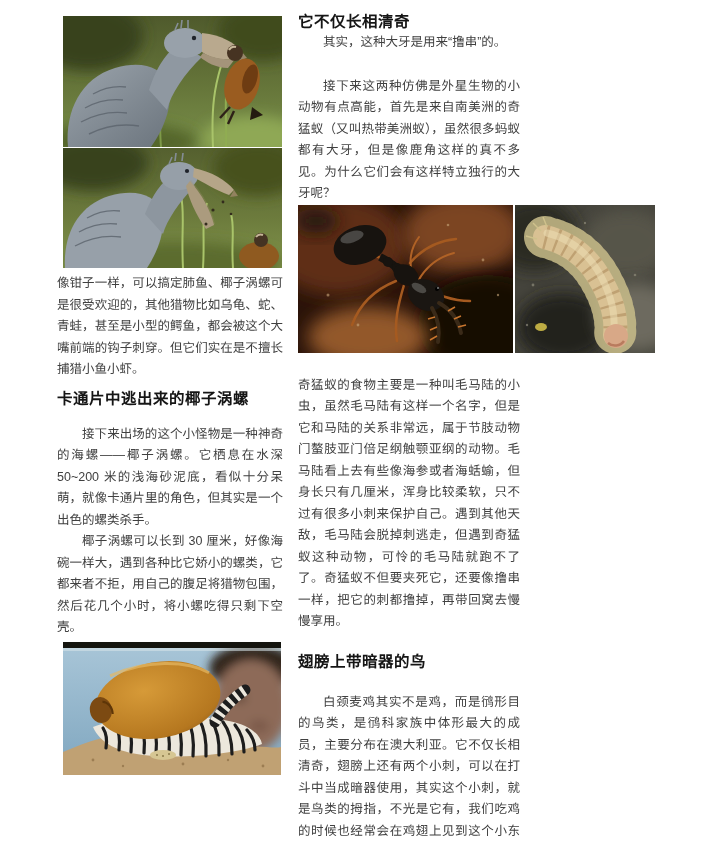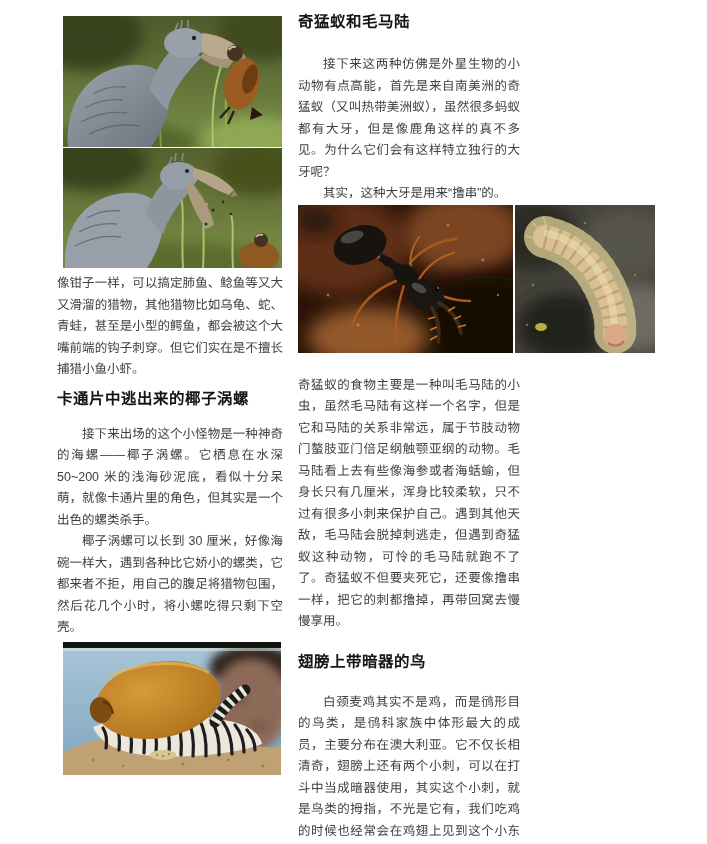--- a/index.html
+++ b/index.html
@@ -150,21 +150,21 @@
             <circle cx="160" cy="54" r="1.4"></circle>
             <circle cx="143" cy="76" r="1.5"></circle>
             <circle cx="168" cy="66" r="1.3"></circle>
         </g>
         <ellipse cx="196" cy="108" rx="20" ry="14" fill="#8f5a20"></ellipse>
         <circle cx="198" cy="92" r="7" fill="#453322"></circle>
         <path d="M193 89 a6 6 0 0 1 7 -2" stroke="#c6b698" stroke-width="2" fill="none"></path>
       </svg>
     </figure>
 
-    <p class="body no-indent caption">像钳子一样，可以搞定肺鱼、鲶鱼等又大又滑溜的猎物，其他猎物比如乌龟、蛇、青蛙，甚至是小型的鳄鱼，都会被这个大嘴前端的钩子刺穿。但它们实在是不擅长捕猎小鱼小虾。</p>
+    <p class="body no-indent caption">像钳子一样，可以搞定肺鱼、椰子涡螺可是很受欢迎的，其他猎物比如乌龟、蛇、青蛙，甚至是小型的鳄鱼，都会被这个大嘴前端的钩子刺穿。但它们实在是不擅长捕猎小鱼小虾。</p>
 
     <h2 class="heading">卡通片中逃出来的椰子涡螺</h2>
 
     <p class="body p-first">接下来出场的这个小怪物是一种神奇的海螺——椰子涡螺。它栖息在水深 50~200 米的浅海砂泥底，看似十分呆萌，就像卡通片里的角色，但其实是一个出色的螺类杀手。</p>
     <p class="body">椰子涡螺可以长到 30 厘米，好像海碗一样大，遇到各种比它娇小的螺类，它都来者不拒，用自己的腹足将猎物包围，然后花几个小时，将小螺吃得只剩下空壳。</p>
 
     <figure class="fig-snail">
       <svg width="218" height="133" viewBox="0 0 218 133">
         <defs>
           <linearGradient id="snw" x1="0" y1="0" x2="0" y2="1">
@@ -227,24 +227,24 @@
             <circle cx="100" cy="114" r="1"></circle>
             <circle cx="106" cy="112" r="1"></circle>
           </g>
       </svg>
     </figure>
 
   </section>
 
   <section class="col col-right">
 
-    <h2 class="heading heading-1">奇猛蚁和毛马陆</h2>
-
+    <h2 class="heading heading-1">它不仅长相清奇</h2>
+
+    <p class="body">其实，这种大牙是用来“撸串”的。</p>
     <p class="body p-lead">接下来这两种仿佛是外星生物的小动物有点高能，首先是来自南美洲的奇猛蚁（又叫热带美洲蚁），虽然很多蚂蚁都有大牙，但是像鹿角这样的真不多见。为什么它们会有这样特立独行的大牙呢？</p>
-    <p class="body">其实，这种大牙是用来“撸串”的。</p>
 
     <div class="photo-row">
       <figure class="fig-ant">
         <svg width="215" height="148" viewBox="0 0 215 148">
           <defs>
               <filter id="antb" x="-50%" y="-50%" width="200%" height="200%">
                 <feGaussianBlur stdDeviation="9"></feGaussianBlur>
               </filter>
             </defs>
           <rect width="215" height="148" fill="#2a1309"></rect>

